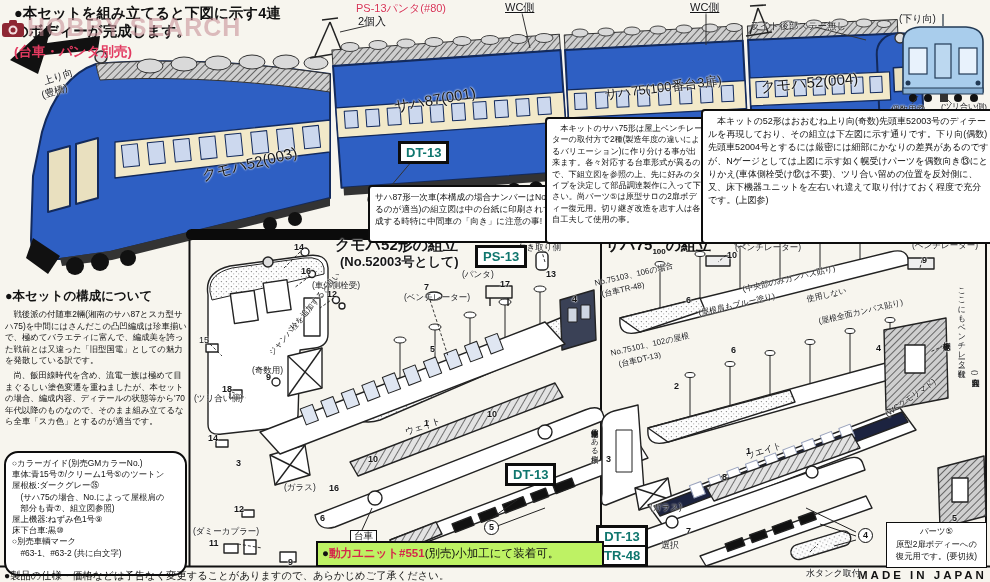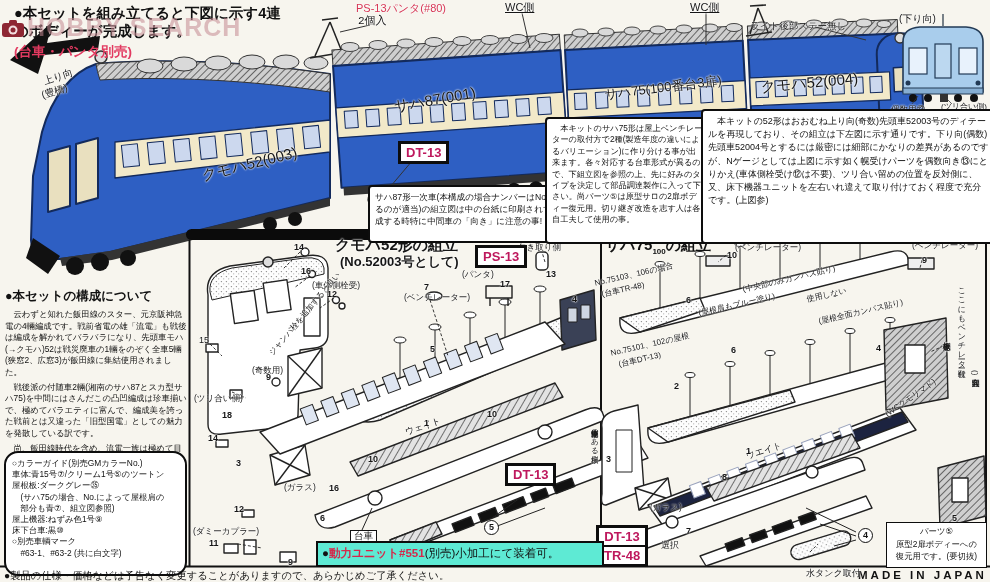--- a/index.html
+++ b/index.html
@@ -6,42 +6,42 @@
   body{width:990px;height:582px;position:relative;background:#f7f5ee;
        font-family:"Liberation Sans","DejaVu Sans",sans-serif;overflow:hidden;color:#111;}
   #art{position:absolute;left:0;top:0;z-index:1;}
   .lbl{position:absolute;z-index:3;white-space:nowrap;color:#161616;transform-origin:left top;
        text-shadow:0 0 2px #fff,0 0 2px #fff;line-height:1.1;}
   .lbl.v{writing-mode:vertical-rl;transform-origin:center top;}
   .lbl.u{text-decoration:underline;}
   .lbl.circ{border:1.3px solid #111;border-radius:50%;width:13px;height:13px;display:flex;
        align-items:center;justify-content:center;background:#fff;text-shadow:none;}
   .lbl.box{border:1.3px solid #111;background:#fff;padding:0 3px;text-shadow:none;}
-  .badge{position:absolute;z-index:4;border:3px solid #0d0d0d;background:#fff;color:#be185d;
+  .badge{position:absolute;z-index:4;border:3px solid #0d0d0d;background:#fff;color:#0f766e;
        font-weight:bold;font-size:13px;line-height:15px;text-align:center;padding:1px 5px;}
   .badge .row+.row{border-top:2px solid #0d0d0d;text-align:center;}
   .notebox{position:absolute;z-index:4;border:2.5px solid #0d0d0d;border-radius:4px;background:#fff;
        padding:4px 5px;font-size:8.6px;line-height:12px;overflow:hidden;}
   .notebox p{margin:0;text-indent:1em;}
   .notebox p.noind{text-indent:0;}
   #header{position:absolute;left:14px;top:4px;z-index:2;font-weight:bold;font-size:14.5px;line-height:18px;}
   #header .note{color:#e23a60;font-size:13.5px;margin-top:3px;}
   #watermark{position:absolute;left:2px;top:13px;z-index:5;display:flex;align-items:center;gap:3px;
        pointer-events:none;}
   #watermark .wm-text{font-size:25px;font-weight:bold;letter-spacing:1px;color:rgba(196,136,146,.55);}
   #composition{position:absolute;left:5px;top:288px;width:183px;z-index:3;}
   #composition h3{margin:0 0 4px 0;font-size:12.5px;}
   #composition p{margin:0 0 3px 0;font-size:8.4px;line-height:11.6px;text-indent:1em;}
   #color-guide{position:absolute;left:4px;top:451px;width:167px;height:111px;z-index:3;
        border:2.5px solid #0d0d0d;border-radius:14px;background:#fff;padding:5px 6px;
        font-size:8.4px;line-height:11.2px;}
   #saha-title{position:absolute;left:605px;top:236px;z-index:3;font-weight:bold;font-size:15px;}
   #saha-title sub{font-size:8px;}
   #power-note{position:absolute;left:316px;top:541px;width:276px;height:22px;z-index:4;
-       border:2px solid #0d0d0d;background:#5eead4;font-size:11.5px;line-height:21px;padding:0 4px;white-space:nowrap;}
+       border:2px solid #0d0d0d;background:#bef264;font-size:11.5px;line-height:21px;padding:0 4px;white-space:nowrap;}
   #power-note .red{color:#d5284b;font-weight:bold;}
   #parts5-box{position:absolute;left:886px;top:522px;width:99px;height:42px;z-index:4;
        border:1.5px solid #0d0d0d;background:#fff;font-size:8.4px;line-height:12.5px;text-align:center;padding-top:2px;}
   #disclaimer{position:absolute;left:4px;top:569px;z-index:3;font-size:10.3px;}
   #made-in{position:absolute;left:858px;top:569px;z-index:3;font-size:11.5px;letter-spacing:3px;font-weight:bold;}
   #labels{position:absolute;left:0;top:0;width:990px;height:582px;z-index:3;pointer-events:none;}
 </style>
 </head>
 <body>
 
@@ -484,21 +484,20 @@
   <div class="row" style="padding:1px 5px;">TR-48</div>
 </div>
 
 <div id="saha-title">
   <span>サハ75</span><sub>100</sub><span>の組立</span>
 </div>
 
 <div id="composition">
   <h3>●本セットの構成について</h3>
   <div id="composition-paras">
-      <p>云わずと知れた飯田線のスター、元京阪神急電の4輛編成です。戦前省電の雄「流電」も戦後は編成を解かれてバラバラになり、先頭車モハ(→クモハ)52は戦災廃車の1輛をのぞく全車5輛(狭窓2、広窓3)が飯田線に集結使用されました。</p>
       <p>戦後派の付随車2輛(湘南のサハ87とスカ型サハ75)を中間にはさんだこの凸凹編成は珍車揃いで、極めてバラエティに富んで、編成美を誇った戦前とは又違った「旧型国電」としての魅力を発散している訳です。</p>
       <p>尚、飯田線時代を含め、流電一族は極めて目まぐるしい塗色変遷を重ねましたが、本セットの場合、編成内容、ディテールの状態等から'70年代以降のものなので、そのまま組み立てるなら全車「スカ色」とするのが適当です。</p>
     </div>
 </div>
 
 <div id="color-guide">
     <div>○カラーガイド(別売GMカラーNo.)</div>
     <div>車体:青15号⑦/クリーム1号⑤のツートン</div>
     <div>屋根板:ダークグレー㉟</div>
     <div>　(サハ75の場合、No.によって屋根肩の</div>
@@ -517,21 +516,21 @@
     <div>パーツ⑤</div>
     <div>原型2扉ボディーへの</div>
     <div>復元用です。(要切抜)</div>
   </div>
 
 <div id="disclaimer">●製品の仕様・価格などは予告なく変更することがありますので、あらかじめご了承ください。</div>
 <div id="made-in">MADE IN JAPAN</div>
 
 <div id="labels">
     <span class="lbl" style="left: 356px; top: 2px; font-size: 11px; color: rgb(214, 53, 84);">PS-13パンタ(#80)</span>
-    <span class="lbl" style="left: 358px; top: 15px; font-size: 11px; font-family: Liberation Mono, monospace;">2個入</span>
+    <span class="lbl" style="left: 358px; top: 15px; font-size: 11px;">2個入</span>
     <span class="lbl u" style="left: 505px; top: 1px; font-size: 11px;">WC側</span>
     <span class="lbl u" style="left: 690px; top: 1px; font-size: 11px;">WC側</span>
     <span class="lbl" style="left: 750px; top: 21px; font-size: 9.5px;">ライト後部ステー無し</span>
     <span class="lbl" style="left: 899px; top: 13px; font-size: 10px;">(下り向)</span>
     <span class="lbl" style="left: 200px; top: 168px; font-size: 15px; transform: rotate(-14deg);">クモハ52(003)</span>
     <span class="lbl" style="left: 393px; top: 99px; font-size: 15px; transform: rotate(-10deg);">サハ87(001)</span>
     <span class="lbl" style="left: 604px; top: 88px; font-size: 13px; transform: rotate(-7deg);">サハ75(100番台3扉)</span>
     <span class="lbl" style="left: 760px; top: 79px; font-size: 15px; transform: rotate(-5deg);">クモハ52(004)</span>
     <span class="lbl" style="left: 891px; top: 105px; font-size: 8.5px;">偶数用⑬</span>
     <span class="lbl" style="left: 941px; top: 103px; font-size: 8px;">(ツリ合い側)</span>
@@ -548,21 +547,21 @@
     <span class="lbl" style="left: 194px; top: 394px; font-size: 8.5px;">(ツリ合い側)</span>
     <span class="lbl" style="left: 268px; top: 352px; font-size: 8px; transform: rotate(-50deg);">ジャンパ栓を追加すると良い</span>
     <span class="lbl" style="left: 284px; top: 483px; font-size: 8.5px;">(ガラス)</span>
     <span class="lbl" style="left: 193px; top: 527px; font-size: 8.5px;">(ダミーカプラー)</span>
     <span class="lbl box" style="left: 350px; top: 530px; font-size: 9.5px;">台車</span>
     <span class="lbl" style="left: 404px; top: 428px; font-size: 9px; transform: rotate(-18deg);">ウェイト</span>
     <span class="lbl" style="left: 294px; top: 243px; font-size: 9px; font-weight: bold;">14</span>
     <span class="lbl" style="left: 301px; top: 267px; font-size: 9px; font-weight: bold;">16</span>
     <span class="lbl" style="left: 327px; top: 290px; font-size: 9px; font-weight: bold;">12</span>
     <span class="lbl" style="left: 199px; top: 336px; font-size: 9px; font-weight: normal;">15</span>
-    <span class="lbl" style="left: 222px; top: 385px; font-size: 9px; font-weight: bold; margin-top: 26px;">18</span>
+    <span class="lbl" style="left: 222px; top: 385px; font-size: 9px; font-weight: bold;">18</span>
     <span class="lbl" style="left: 266px; top: 373px; font-size: 9px; font-weight: bold;">9</span>
     <span class="lbl" style="left: 424px; top: 283px; font-size: 9px; font-weight: bold;">7</span>
     <span class="lbl" style="left: 430px; top: 345px; font-size: 9px; font-weight: bold;">5</span>
     <span class="lbl" style="left: 500px; top: 280px; font-size: 9px; font-weight: bold;">17</span>
     <span class="lbl" style="left: 546px; top: 270px; font-size: 9px; font-weight: bold;">13</span>
     <span class="lbl" style="left: 572px; top: 295px; font-size: 9px; font-weight: bold;">4</span>
     <span class="lbl" style="left: 208px; top: 434px; font-size: 9px; font-weight: bold;">14</span>
     <span class="lbl" style="left: 236px; top: 459px; font-size: 9px; font-weight: bold;">3</span>
     <span class="lbl" style="left: 234px; top: 505px; font-size: 9px; font-weight: bold;">12</span>
     <span class="lbl" style="left: 209px; top: 539px; font-size: 9px; font-weight: bold;">11</span>

